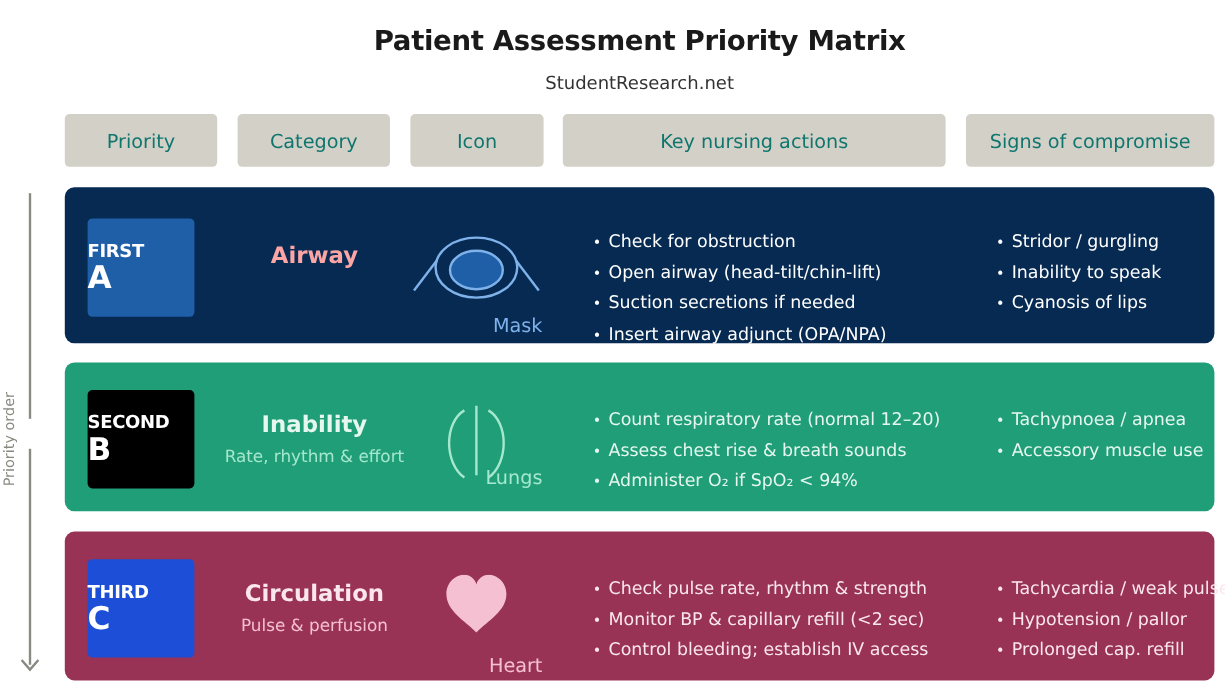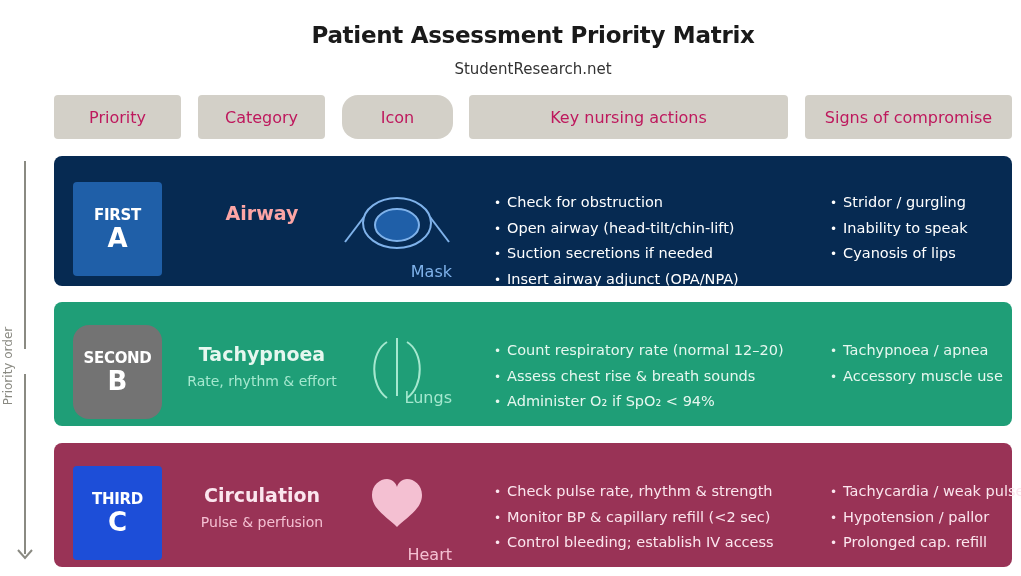--- a/index.html
+++ b/index.html
@@ -11,55 +11,55 @@
     position: absolute; left: 0; width: 1066px; top: 22px; text-align: center;
     font-size: 23px; font-weight: bold; color: #1a1a1a; letter-spacing: -0.3px;
   }
   .subtitle {
     position: absolute; left: 0; width: 1066px; top: 60px; text-align: center;
     font-size: 15px; color: #333;
   }
   .hdr {
     position: absolute; top: 95px; height: 44px; background: #d3d0c8; border-radius: 4px;
     display: flex; align-items: center; justify-content: center;
-    font-size: 16px; color: #be185d;
+    font-size: 16px; color: #0f766e;
   }
   .axis-line { position: absolute; left: 24px; width: 2px; background: #8a8a82; }
   .axis-label {
     position: absolute; left: 8px; top: 366px; transform: translate(-50%, -50%) rotate(-90deg);
     transform-origin: center; font-size: 12px; color: #8a8a82; white-space: nowrap;
   }
   .arrow-head { position: absolute; left: 17px; top: 548px; }
   .row {
     position: absolute; left: 54px; width: 958px; height: 130px; border-radius: 8px;
   }
   .badge {
-    position: absolute; left: 19px; top: 26px; width: 89px; height: 94px; border-radius: 4px;
-    display: flex; flex-direction: column; align-items: center; justify-content: center; color: #fff;
+    position: absolute; left: 19px; top: 26px; width: 89px; height: 82px; border-radius: 4px;
+    display: flex; flex-direction: column; justify-content: center; color: #fff;
   }
   .badge .rank { font-size: 15px; font-weight: bold; line-height: 17px; letter-spacing: -0.3px; }
   .badge .letter { font-size: 26px; font-weight: bold; line-height: 28px; }
   .cat { position: absolute; left: 128px; width: 160px; text-align: center; }
   .cat .name { font-size: 19px; font-weight: bold; }
   .cat .desc { font-size: 14px; margin-top: 8px; }
   .icon-wrap { position: absolute; left: 288px; width: 110px; text-align: center; }
   .icon-label { position: absolute; left: 0; width: 110px; text-align: right; font-size: 16px; }
   ul.list { position: absolute; margin: 12px; padding: 0; list-style: none; font-size: 14.5px; }
   ul.list li { height: 25.5px; line-height: 25.5px; white-space: nowrap; }
   ul.list li::before { content: "\2022"; margin-right: 6px; font-size: 12px; }
 </style>
 </head>
 <body>
 
 <div class="title">Patient Assessment Priority Matrix</div>
 <div class="subtitle">StudentResearch.net</div>
 
 <div class="hdr" style="left:54px;width:127px;">Priority</div>
 <div class="hdr" style="left:198px;width:127px;">Category</div>
-<div class="hdr" style="left:342px;width:111px;border-radius:16px;">Icon</div>
+<div class="hdr" style="left:342px;width:111px;">Icon</div>
 <div class="hdr" style="left:469px;width:319px;">Key nursing actions</div>
 <div class="hdr" style="left:805px;width:207px;">Signs of compromise</div>
 
 <div class="axis-line" style="top:161px;height:188px;"></div>
 <div class="axis-line" style="top:374px;height:180px;"></div>
 <div class="axis-label">Priority order</div>
 <svg class="arrow-head" width="16" height="12" viewBox="0 0 16 12">
   <polyline points="1,2 8,10 15,2" fill="none" stroke="#8a8a82" stroke-width="2"></polyline>
 </svg>
 
@@ -87,26 +87,26 @@
     <li>Insert airway adjunct (OPA/NPA)</li>
   </ul>
   <ul class="list" style="left:764px;top:22px;color:#ffffff;">
     <li>Stridor / gurgling</li>
     <li>Inability to speak</li>
     <li>Cyanosis of lips</li>
   </ul>
 </div>
 
 <div class="row" style="top:302px;height:124px;background:#1f9e77;">
-  <div class="badge" style="background:#737373;top:23px;border-radius:16px;">
+  <div class="badge" style="background:#000000;top:23px;">
     <span class="rank">SECOND</span>
     <span class="letter">B</span>
   </div>
   <div class="cat" style="top:41px;">
-    <div class="name" style="color:#e6f7ef;">Tachypnoea</div>
+    <div class="name" style="color:#e6f7ef;">Inability</div>
     <div class="desc" style="color:#a5e8cf;">Rate, rhythm &amp; effort</div>
   </div>
   <div class="icon-wrap" style="top:36px;height:86px;">
     <svg width="110" height="62" viewBox="0 0 110 62">
       <path d="M 45 4 C 28 14, 28 48, 45 60" fill="none" stroke="#a5e8cf" stroke-width="2"></path>
       <path d="M 65 4 C 82 14, 82 48, 65 60" fill="none" stroke="#a5e8cf" stroke-width="2"></path>
       <line x1="55" y1="0" x2="55" y2="58" stroke="#a5e8cf" stroke-width="2"></line>
     </svg>
     <div class="icon-label" style="top:50px;color:#a5e8cf;">Lungs</div>
   </div>

